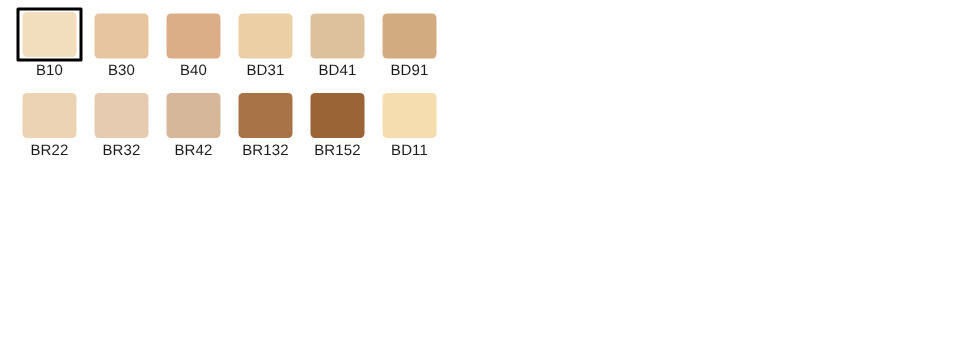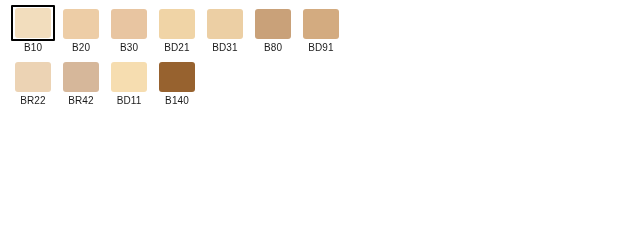--- a/index.html
+++ b/index.html
@@ -87,74 +87,80 @@
 <div class="palette">
   <div class="swatch-row" id="row-1">
       <div class="swatch-cell is-selected">
         <div class="swatch-chip-wrap">
           <div class="swatch-chip" style="background: rgb(242, 221, 189);"></div>
         </div>
         <div class="swatch-label">B10</div>
       </div>
       <div class="swatch-cell">
         <div class="swatch-chip-wrap">
-          <div class="swatch-chip" style="background: rgb(237, 205, 166);"></div>
-        </div>
-        <div class="swatch-label">B20</div>
-      </div>
-      <div class="swatch-cell">
-        <div class="swatch-chip-wrap">
           <div class="swatch-chip" style="background: rgb(232, 197, 161);"></div>
         </div>
         <div class="swatch-label">B30</div>
       </div>
       <div class="swatch-cell">
         <div class="swatch-chip-wrap">
-          <div class="swatch-chip" style="background: rgb(240, 212, 166);"></div>
+          <div class="swatch-chip" style="background: rgb(219, 174, 136);"></div>
         </div>
-        <div class="swatch-label">BD21</div>
+        <div class="swatch-label">B40</div>
       </div>
       <div class="swatch-cell">
         <div class="swatch-chip-wrap">
           <div class="swatch-chip" style="background: rgb(236, 207, 164);"></div>
         </div>
         <div class="swatch-label">BD31</div>
       </div>
       <div class="swatch-cell">
         <div class="swatch-chip-wrap">
-          <div class="swatch-chip" style="background: rgb(201, 161, 121);"></div>
+          <div class="swatch-chip" style="background: rgb(220, 193, 156);"></div>
         </div>
-        <div class="swatch-label">B80</div>
+        <div class="swatch-label">BD41</div>
       </div>
       <div class="swatch-cell">
         <div class="swatch-chip-wrap">
           <div class="swatch-chip" style="background: rgb(211, 171, 128);"></div>
         </div>
         <div class="swatch-label">BD91</div>
       </div>
     </div>
   <div class="swatch-row" id="row-2">
       <div class="swatch-cell">
         <div class="swatch-chip-wrap">
           <div class="swatch-chip" style="background: rgb(236, 211, 180);"></div>
         </div>
         <div class="swatch-label">BR22</div>
       </div>
       <div class="swatch-cell">
         <div class="swatch-chip-wrap">
+          <div class="swatch-chip" style="background: rgb(230, 203, 176);"></div>
+        </div>
+        <div class="swatch-label">BR32</div>
+      </div>
+      <div class="swatch-cell">
+        <div class="swatch-chip-wrap">
           <div class="swatch-chip" style="background: rgb(214, 183, 154);"></div>
         </div>
         <div class="swatch-label">BR42</div>
+      </div>
+      <div class="swatch-cell">
+        <div class="swatch-chip-wrap">
+          <div class="swatch-chip" style="background: rgb(169, 115, 72);"></div>
+        </div>
+        <div class="swatch-label">BR132</div>
+      </div>
+      <div class="swatch-cell">
+        <div class="swatch-chip-wrap">
+          <div class="swatch-chip" style="background: rgb(154, 100, 54);"></div>
+        </div>
+        <div class="swatch-label">BR152</div>
       </div>
       <div class="swatch-cell">
         <div class="swatch-chip-wrap">
           <div class="swatch-chip" style="background: rgb(246, 221, 176);"></div>
         </div>
         <div class="swatch-label">BD11</div>
       </div>
-      <div class="swatch-cell">
-        <div class="swatch-chip-wrap">
-          <div class="swatch-chip" style="background: rgb(151, 98, 47);"></div>
-        </div>
-        <div class="swatch-label">B140</div>
-      </div>
     </div>
 </div>
 
 </body></html>

